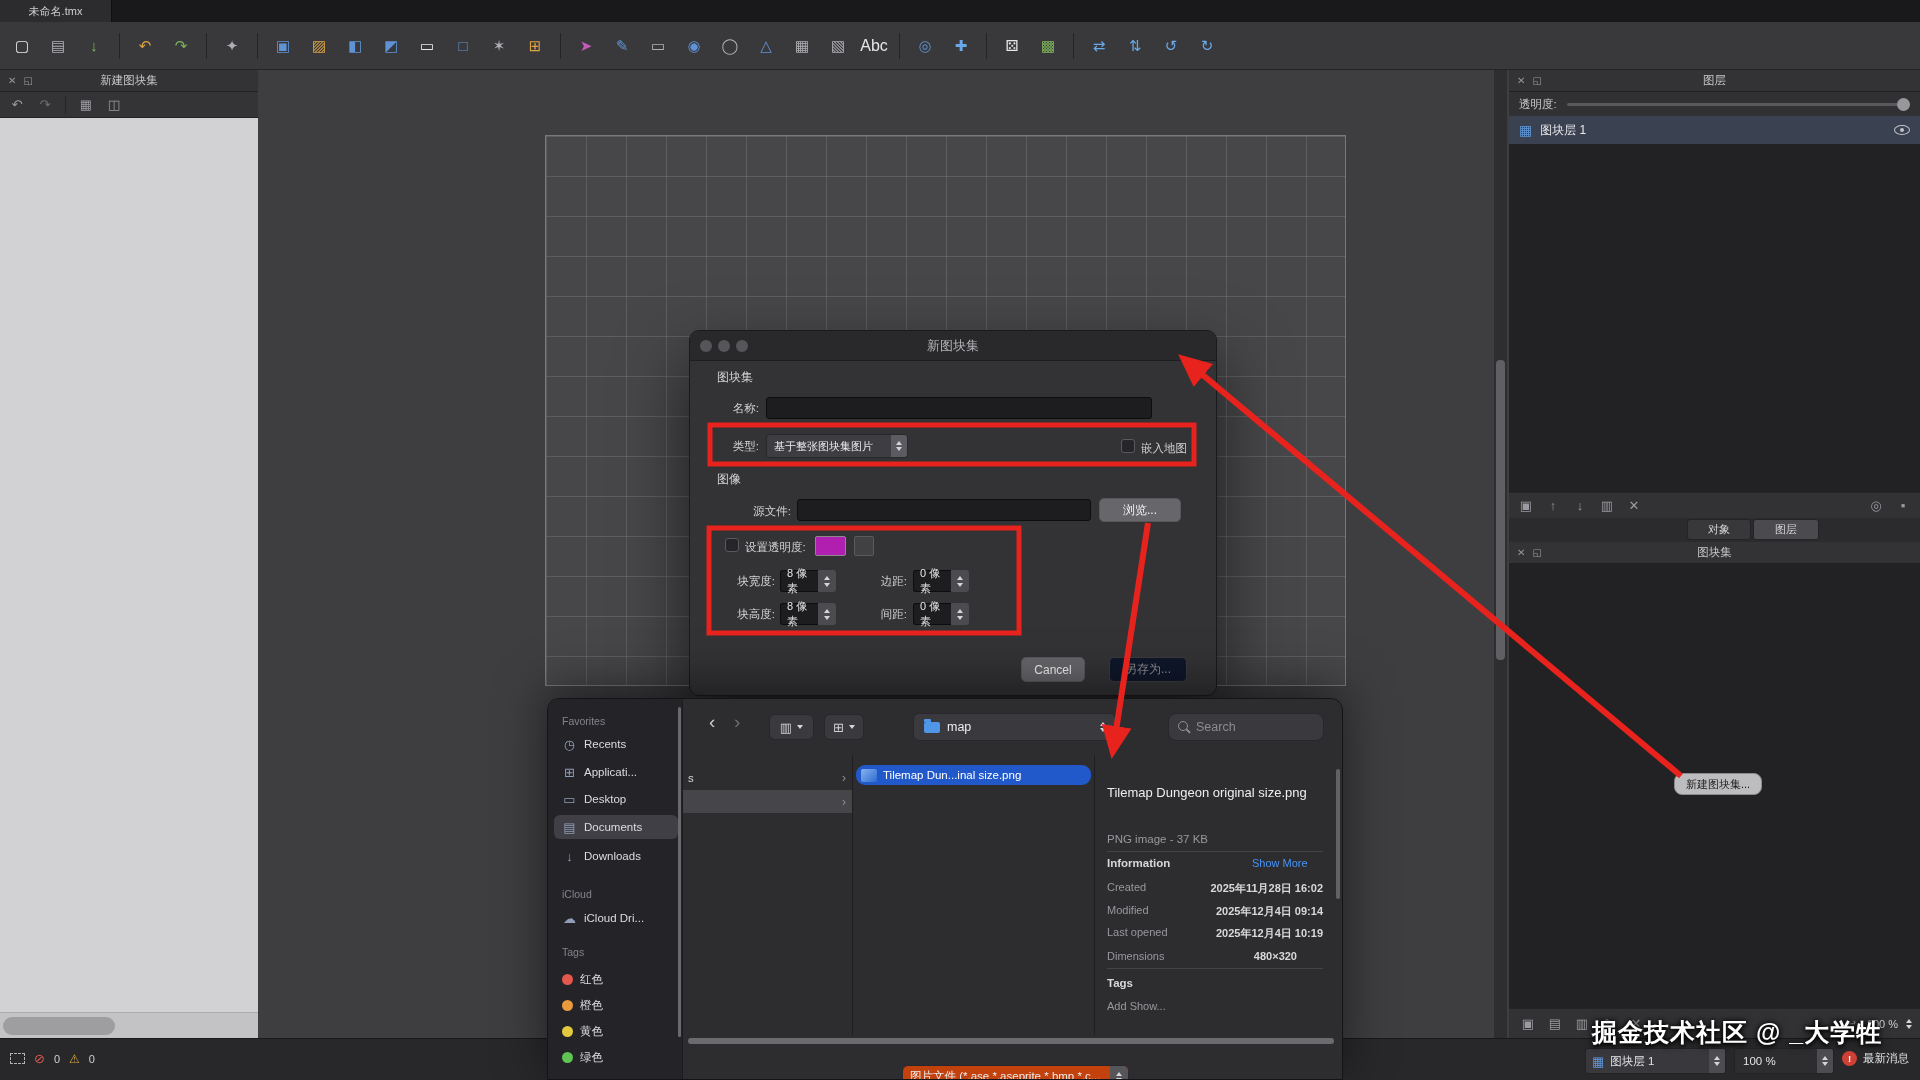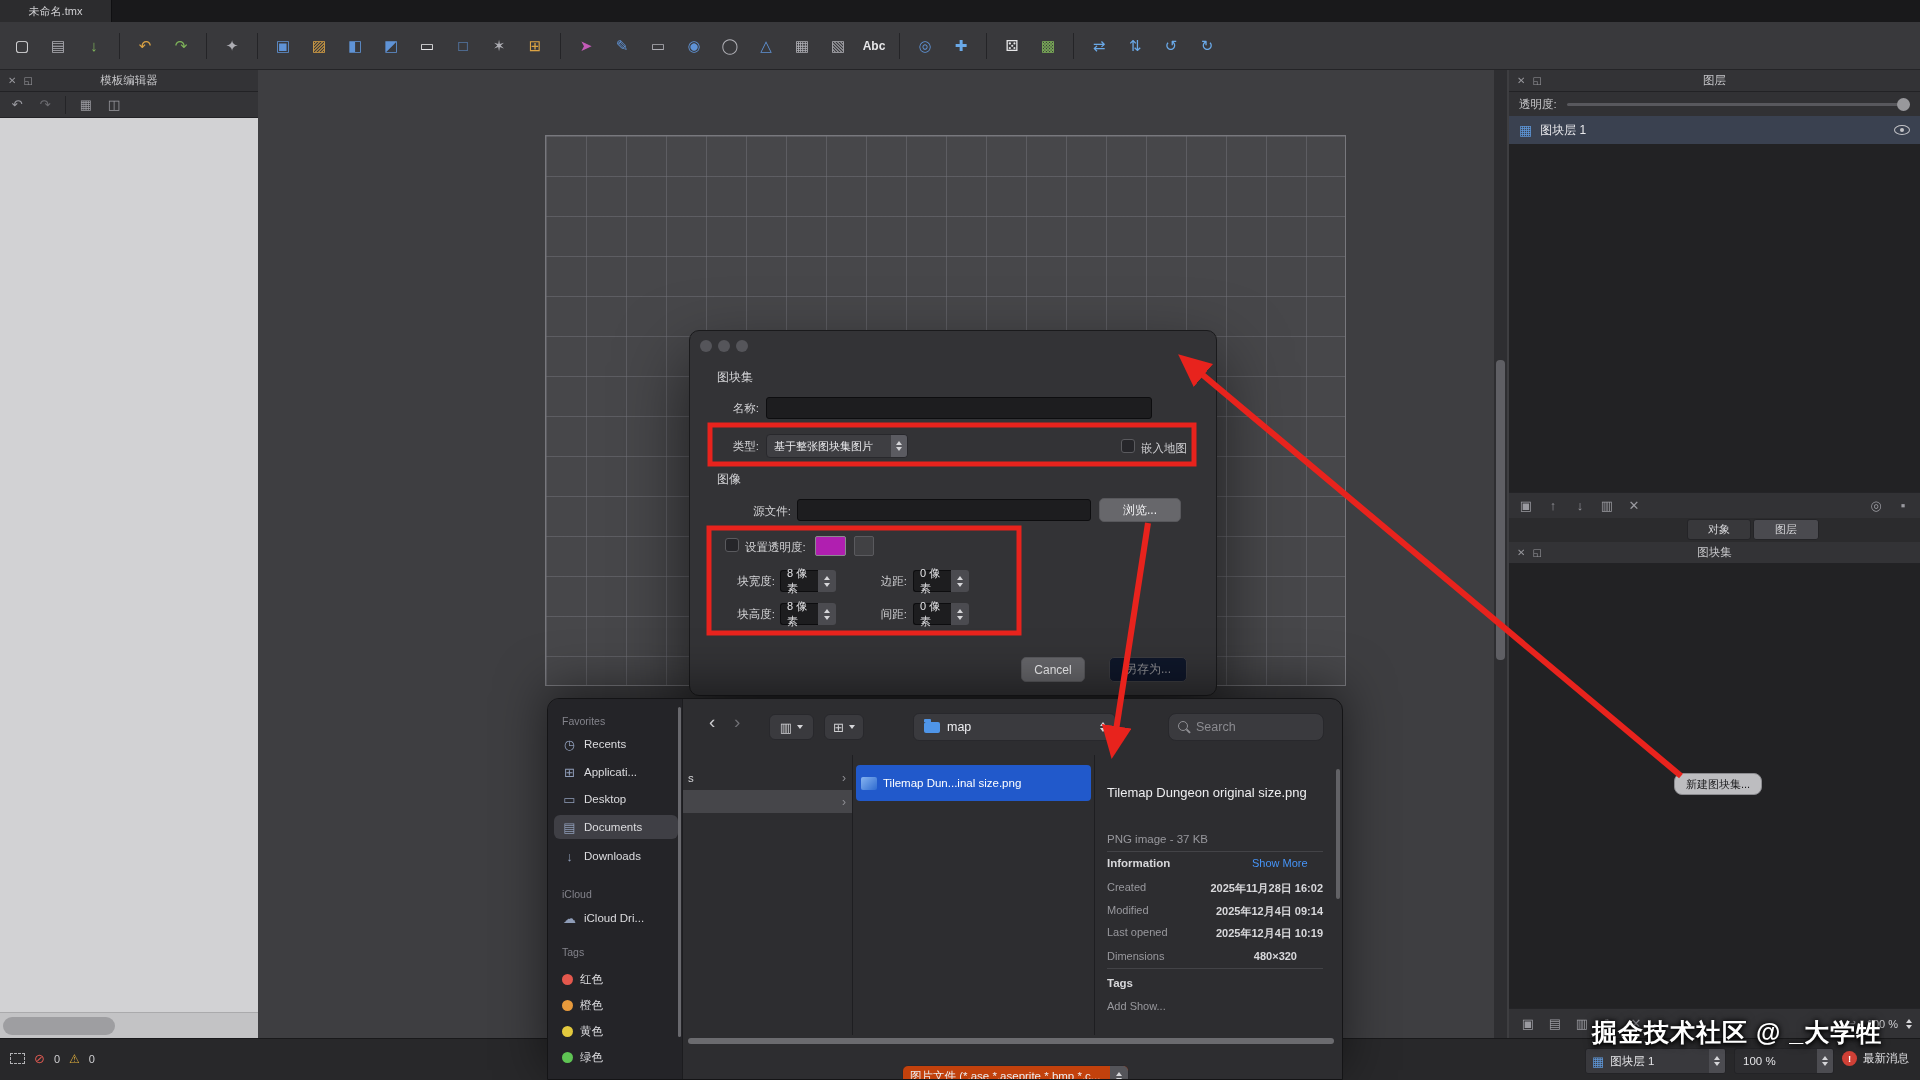--- a/index.html
+++ b/index.html
@@ -9,21 +9,21 @@
   
   .tabbar{position:absolute;left:0;top:0;width:1920px;height:22px;background:#19191b}
   .tab{position:absolute;left:0;top:0;width:112px;height:22px;background:#2c2c2e;display:flex;align-items:center;justify-content:center;font-size:11px;color:#d0d0d3;border-right:1px solid #101012}
 
   
   .toolbar{position:absolute;left:0;top:22px;width:1920px;height:48px;background:#39393c;border-bottom:1px solid #242427;display:flex;align-items:center;padding-left:8px;gap:8px}
   .ic{width:28px;height:28px;display:flex;align-items:center;justify-content:center;font-size:15px;border-radius:4px}
   .sep{width:1px;height:26px;background:#242427;margin:0 3px}
   .c-white{color:#e6e6e8}.c-gray{color:#aeaeb4}.c-blue{color:#5f93d6}.c-orange{color:#dba344}
   .c-green{color:#7fb45a}.c-magenta{color:#c45bb8}.c-lblue{color:#6aa9e8}.c-yellow{color:#d9c63e}
-  .ic-text{font-size:12px;font-weight:bold}
+  .ic-text{font-size:16px;font-weight:normal}
 
   
   .hdr{position:absolute;height:22px;background:#333336;border-bottom:1px solid #222225;display:flex;align-items:center;padding:0 8px}
   .hdr-x,.hdr-f{font-size:10px;color:#97979c;margin-right:7px;z-index:2}
   .hdr-t{position:absolute;left:0;right:0;text-align:center;font-size:11.5px;color:#c6c6c9}
 
   
   .ltools{position:absolute;left:0;top:92px;width:258px;height:26px;background:#343437;border-bottom:1px solid #232326;display:flex;align-items:center;padding-left:6px;gap:6px}
   .mi{width:22px;height:20px;display:flex;align-items:center;justify-content:center;font-size:13px;color:#9a9aa0}
   .lcanvas{position:absolute;left:0;top:118px;width:258px;height:894px;background:#d2d2d4}
@@ -118,21 +118,21 @@
   .fpop .dd{width:16px;margin-right:4px;display:flex;flex-direction:column;align-items:center;gap:2px}
   .srch{position:absolute;height:28px;background:#3a3a3e;border:1px solid #28282c;border-radius:8px;display:flex;align-items:center}
   .sic{width:12px;height:12px;position:relative;margin:0 6px 0 9px}
   .sic::before{content:"";position:absolute;left:0;top:0;width:8px;height:8px;border:1.5px solid #909095;border-radius:50%}
   .sic::after{content:"";position:absolute;left:8px;top:8.5px;width:4.5px;height:1.5px;background:#909095;transform:rotate(45deg)}
   .srch .ph{font-size:12.5px;color:#8b8b90}
   .coldiv{position:absolute;top:56px;width:1px;height:280px;background:#1e1e21}
   .crow{position:absolute;height:23px;display:flex;align-items:center;font-size:11.5px;color:#d5d5d8}
   .crow .chev{position:absolute;right:6px;color:#8e8e93;font-size:12px}
   .crow.gray{background:#46464a}
-  .filesel{position:absolute;background:#2159cb;border-radius:4px;height:36px;display:flex;align-items:center;color:#fff;font-size:11.5px}
+  .filesel{position:absolute;background:#2159cb;border-radius:9px;height:20px;display:flex;align-items:center;color:#fff;font-size:11.5px}
   .thumb{width:16px;height:13px;border-radius:2px;background:linear-gradient(135deg,#86b4f0,#2f6bd0);margin:0 6px 0 5px}
   .pvname{position:absolute;font-size:13px;color:#eeeef0;line-height:1.5;width:205px}
   .pvkind{position:absolute;font-size:11.5px;color:#98989d}
   .pvdiv{position:absolute;height:1px;background:#434347}
   .pvh{position:absolute;font-size:11.5px;font-weight:bold;color:#d8d8db}
   .pvlink{position:absolute;font-size:11px;color:#4694f7}
   .pvl{position:absolute;font-size:11px;color:#98989d}
   .pvv{position:absolute;font-size:11px;font-weight:bold;color:#d8d8db;text-align:right}
   .pvsb{position:absolute;width:4px;background:#626266;border-radius:2px}
   .hthumb{position:absolute;height:6px;background:#6b6b6f;border-radius:3px}
@@ -190,21 +190,21 @@
     <span class="sep"></span>
     <span class="ic c-lblue">⇄</span>
     <span class="ic c-lblue">⇅</span>
     <span class="ic c-lblue">↺</span>
     <span class="ic c-lblue">↻</span>
   </div>
 
   <div class="hdr" style="left:0;top:70px;width:258px">
     <span class="hdr-x">✕</span>
     <span class="hdr-f">◱</span>
-    <span class="hdr-t">模板编辑器</span>
+    <span class="hdr-t">新建图块集</span>
   </div>
   <div class="ltools">
     <span class="mi c-orange">↶</span>
     <span class="mi c-green" style="opacity:.55">↷</span>
     <span class="sep" style="height:18px"></span>
     <span class="mi c-blue">▦</span>
     <span class="mi c-blue">◫</span>
   </div>
   <div class="lcanvas"></div>
   <div class="lhscroll">
@@ -299,20 +299,23 @@
           <i class="td sm"></i>
         </span>
     </div>
     <div class="newsrow">
       <span class="badge">!</span>
       <span class="newstx">最新消息</span>
     </div>
   </div>
 
   <div class="dlg">
+    <div class="dlg-title">
+      <span>新图块集</span>
+    </div>
     <span class="tl" style="left:10px"></span>
     <span class="tl" style="left:28px"></span>
     <span class="tl" style="left:46px"></span>
 
     <span class="dsec" style="left:27px;top:38px">图块集</span>
     <span class="dlab" style="left:0;top:70px;width:69px">名称:</span>
     <span class="inp" style="left:76px;top:66px;width:386px"></span>
 
     <span class="dlab" style="left:0;top:108px;width:69px">类型:</span>
     <div class="ddl" style="left:76px;top:103px;width:142px;height:24px">

